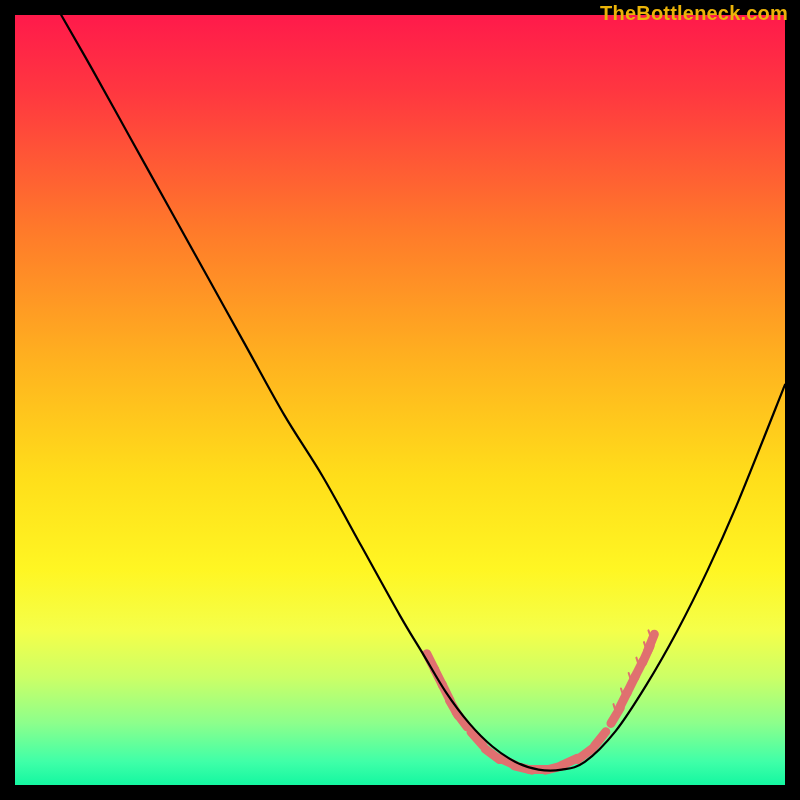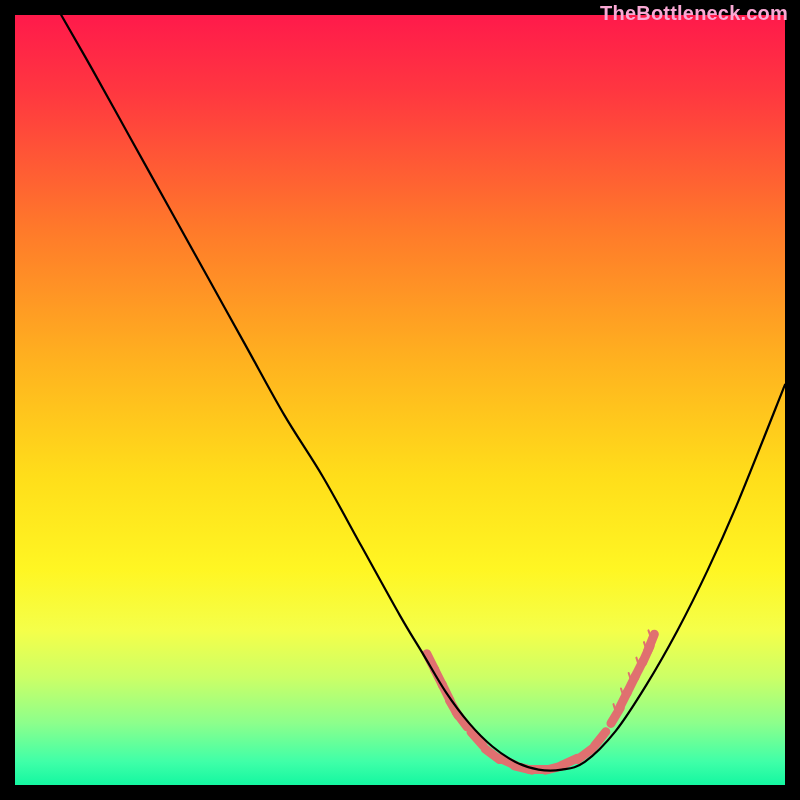--- a/index.html
+++ b/index.html
@@ -24,21 +24,21 @@
     width: 770px;
     height: 770px;
     
   }
   .watermark {
     position: absolute;
     top: 2px;
     right: 12px;
     font-size: 20px;
     font-weight: 600;
-    color: #f9a8d4;
+    color: #eab308;
     letter-spacing: 0.2px;
     text-align: center;
   }
   svg.curve-layer {
     position: absolute;
     left: 15px;
     top: 15px;
     width: 770px;
     height: 770px;
     overflow: visible;

